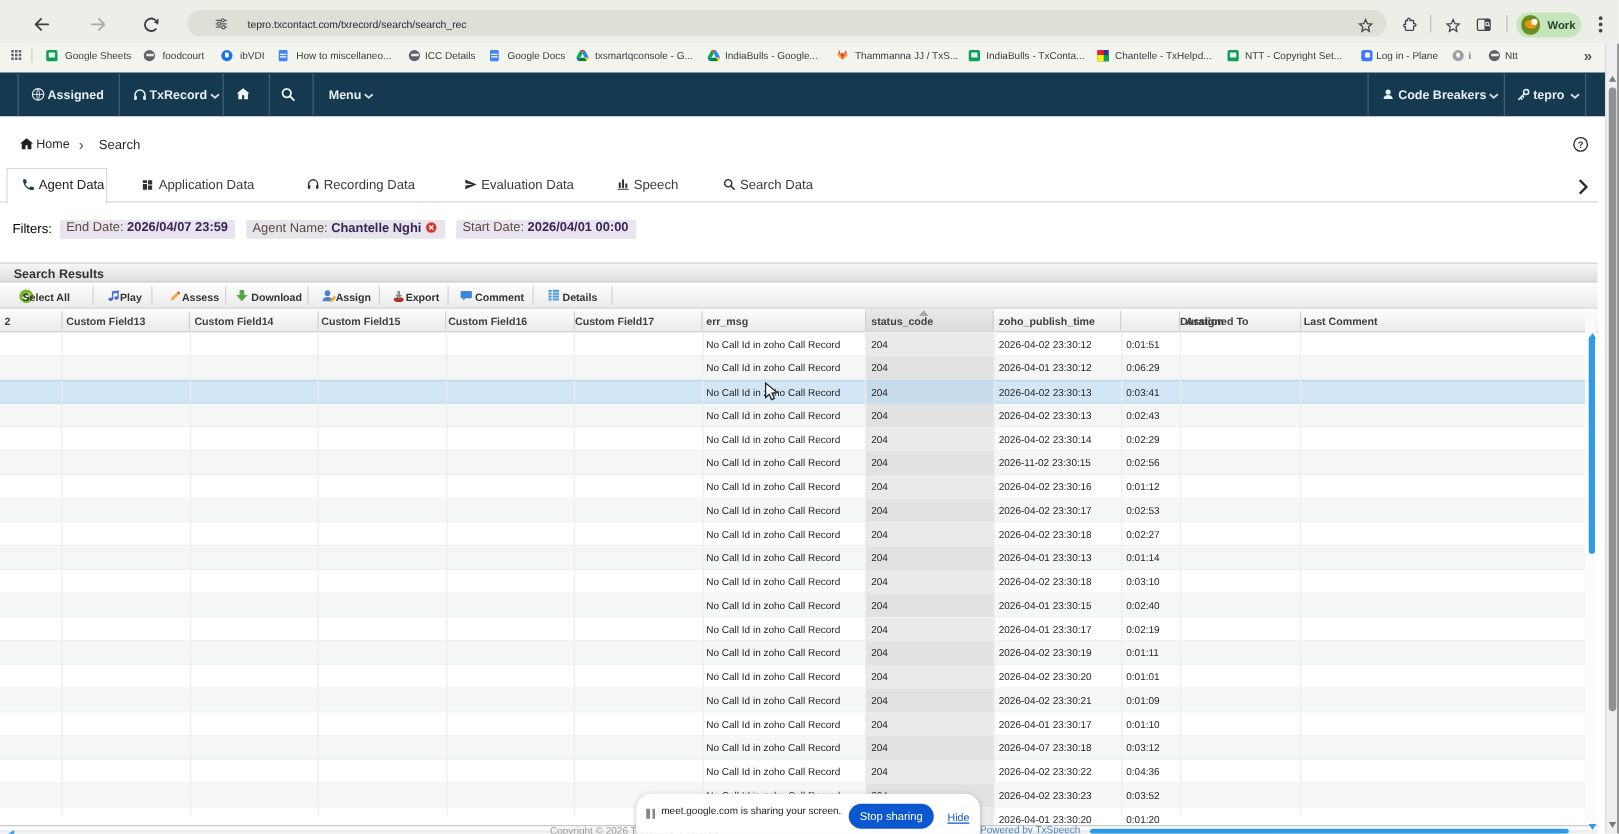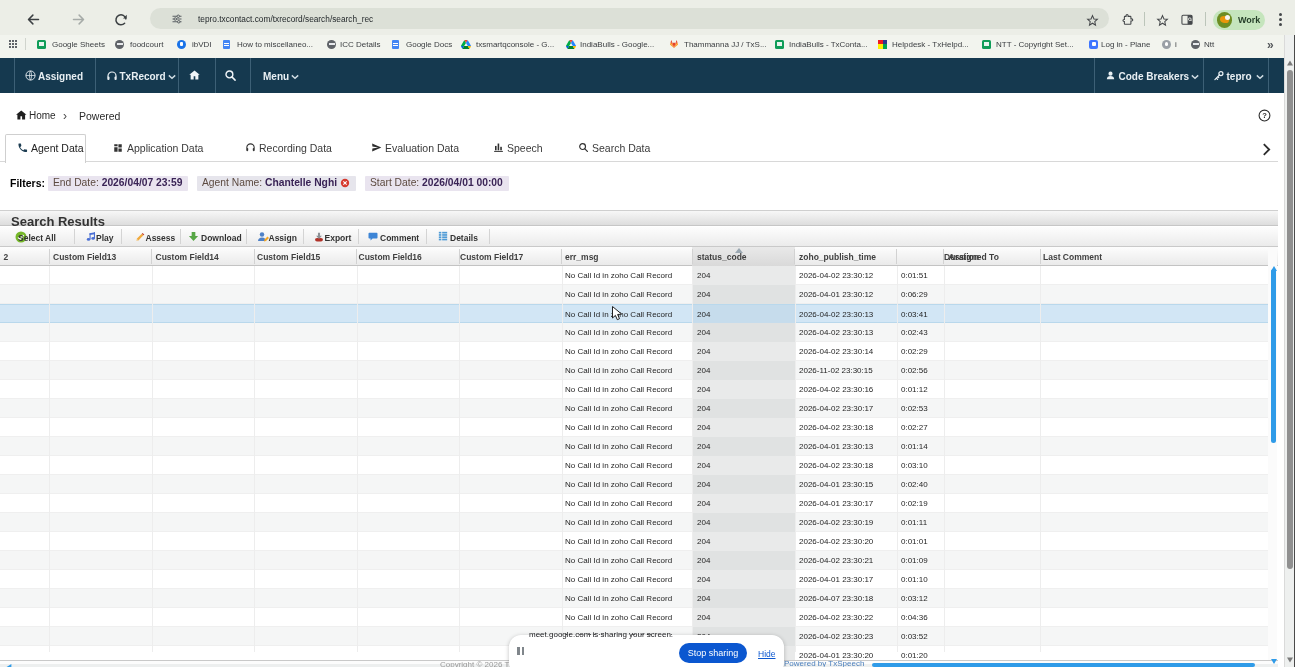--- a/index.html
+++ b/index.html
@@ -16,21 +16,21 @@
 .nsep{position:absolute;top:57.5px;width:1px;height:35.5px;background:#3d6076}
 .nitem{position:absolute;color:#e8eff3;font-size:10px;font-weight:700;top:70.5px;white-space:nowrap}
 
 #tabstrip{position:absolute;left:0;top:133px;width:1278px;height:29px;background:#fff;border-bottom:1px solid #d8d8d8}
 #activetab{position:absolute;left:5px;top:134px;width:81px;height:29px;background:#fff;border:1px solid #cfcfcf;border-bottom:none;border-radius:2px 2px 0 0}
 .tab{position:absolute;top:142px;font-size:10.5px;color:#3a3a3a;white-space:nowrap}
 
 .chip{position:absolute;top:175.5px;height:15px;font-size:10.3px;color:#5c4a40;padding:1.5px 6px 1.5px 5px;white-space:nowrap;border-radius:1px}
 .chip b{color:#3a2456;font-weight:700}
 
-#srbar{position:absolute;left:0;top:210px;width:1278px;height:15.5px;background:linear-gradient(#f7f7f7,#dddddd);border-top:1px solid #cfcfcf;border-bottom:1px solid #c6c6c6;font-size:13px;font-weight:700;color:#333}
+#srbar{position:absolute;left:0;top:210px;width:1278px;height:15.5px;background:linear-gradient(#f7f7f7,#dddddd);border-top:1px solid #cfcfcf;border-bottom:1px solid #c6c6c6;font-size:10px;font-weight:700;color:#333}
 
 #tbar{position:absolute;left:0;top:226.5px;width:1278px;height:20.5px;background:linear-gradient(#fdfdfd,#ebebeb);border-bottom:1px solid #c9c9c9}
 .tbtn{position:absolute;top:232.5px;font-size:8.5px;font-weight:700;color:#333;white-space:nowrap}
 .tsep{position:absolute;top:229px;width:1px;height:15px;background:#d4d4d4}
 
 #ghead{position:absolute;left:0;top:247px;width:1278px;height:19px;background:linear-gradient(#fdfdfd,#eaeaea);border-bottom:1px solid #c3c3c3}
 #gheadst{position:absolute;left:692px;top:247px;width:102.5px;height:19px;background:linear-gradient(#e9e9e9,#d9d9d9)}
 .h{position:absolute;top:252px;font-size:8.5px;font-weight:700;color:#3f3f3f;white-space:nowrap}
 .hsep{position:absolute;top:249px;width:1px;height:15px;background:#d2d2d2}
 .r{position:absolute;left:0;width:1268px;height:19px;background:#fff;border-bottom:1px solid #efefef}
@@ -166,21 +166,21 @@
   </svg>
 <div class="bmtxt" style="left:684px">Thammanna JJ / TxS...</div>
 <div style="position:absolute;left:775px;top:39.5px;width:9px;height:9px;background:#0f9d58;border-radius:1.5px"></div>
 <div style="position:absolute;left:777px;top:42.0px;width:5px;height:4px;background:#fff;opacity:.9"></div>
 <div class="bmtxt" style="left:789px">IndiaBulls - TxConta...</div>
 <div style="position:absolute;left:878px;top:39.5px;width:9px;height:9px;background:#2b3990">
     <div style="position:absolute;left:0;top:0;width:4.5px;height:4.5px;background:#ed1c24"></div>
     <div style="position:absolute;right:0;bottom:0;width:4.5px;height:4.5px;background:#00a651"></div>
     <div style="position:absolute;left:0;bottom:0;width:4.5px;height:4.5px;background:#fff200"></div>
   </div>
-<div class="bmtxt" style="left:892px">Helpdesk - TxHelpd...</div>
+<div class="bmtxt" style="left:892px">Chantelle - TxHelpd...</div>
 <div style="position:absolute;left:982px;top:39.5px;width:9px;height:9px;background:#0f9d58;border-radius:1.5px"></div>
 <div style="position:absolute;left:984px;top:42.0px;width:5px;height:4px;background:#fff;opacity:.9"></div>
 <div class="bmtxt" style="left:996px">NTT - Copyright Set...</div>
 <div style="position:absolute;left:1089px;top:39.5px;width:9px;height:9px;border-radius:2px;background:#3f76ff"></div>
 <div style="position:absolute;left:1091.5px;top:42.0px;width:4px;height:4px;background:#fff;border-radius:1px"></div>
 <div class="bmtxt" style="left:1101px">Log in - Plane</div>
 <div style="position:absolute;left:1162px;top:39.5px;width:9px;height:9px;border-radius:50%;background:#9aa0a6"></div>
 <div style="position:absolute;left:1164.7px;top:42.2px;width:3.6px;height:3.6px;border-radius:50%;background:#fff"></div>
 <div class="bmtxt" style="left:1175px">i</div>
 <div style="position:absolute;left:1191px;top:39.5px;width:9px;height:9px;border-radius:50%;background:#5f6368"></div>
@@ -235,21 +235,21 @@
   </svg>
 <div class="nitem" style="left:1226.5px">tepro</div>
 <svg class="abs" style="left:1256px;top:74px" width="8" height="6" viewBox="0 0 10 6">
     <path fill="none" stroke="#cfdbe2" stroke-width="1.8" d="m1 1 4 3.5L9 1"></path>
   </svg>
 <svg class="abs" style="left:14.5px;top:108.5px" width="12.5" height="12.5" viewBox="0 0 24 24">
     <path fill="#1e1e1e" d="M12 3 2 11h2.6v9h5.8v-6h3.2v6h5.8v-9H22z"></path>
   </svg>
 <div class="abs" style="left:29px;top:110px;font-size:10px;color:#2b2b2b">Home</div>
 <div class="abs" style="left:63px;top:109px;font-size:12px;color:#4a4a4a">›</div>
-<div class="abs" style="left:79px;top:110px;font-size:10.5px;color:#2b2b2b">Powered</div>
+<div class="abs" style="left:79px;top:110px;font-size:10.5px;color:#2b2b2b">Search</div>
 <svg class="abs" style="left:1258px;top:109px" width="13" height="13" viewBox="0 0 24 24">
     <circle cx="12" cy="12" r="10" fill="none" stroke="#2c2c2c" stroke-width="2"></circle>
     <text x="12" y="17" font-size="14" font-weight="bold" fill="#2c2c2c" text-anchor="middle" font-family="Liberation Sans">?</text>
   </svg>
 <div id="tabstrip"></div>
 <div id="activetab"></div>
 <svg class="abs" style="left:16.5px;top:141.5px" width="11.5" height="11.5" viewBox="0 0 24 24">
     <path fill="#1d3d52" d="M6.6 10.8c1.4 2.8 3.8 5.1 6.6 6.6l2.2-2.2c.3-.3.7-.4 1-.2 1.1.4 2.3.6 3.6.6.6 0 1 .4 1 1V20c0 .6-.4 1-1 1C10.6 21 3 13.4 3 4c0-.6.4-1 1-1h3.5c.6 0 1 .4 1 1 0 1.2.2 2.4.6 3.6.1.3 0 .7-.2 1z"></path>
   </svg>
 <div class="tab" style="left:31px;color:#222">Agent Data</div>
@@ -275,21 +275,21 @@
   </svg>
 <div class="tab" style="left:507px">Speech</div>
 <svg class="abs" style="left:578px;top:142px" width="11" height="11" viewBox="0 0 24 24">
     <circle cx="10" cy="10" r="6.3" fill="none" stroke="#333" stroke-width="2.6"></circle>
     <path stroke="#333" stroke-width="2.8" stroke-linecap="round" d="m15 15 5.5 5.5"></path>
   </svg>
 <div class="tab" style="left:592px">Search Data</div>
 <svg class="abs" style="left:1262px;top:143px" width="9" height="13" viewBox="0 0 10 14">
     <path fill="none" stroke="#2c2c2c" stroke-width="2" d="m2 1 6 6-6 6"></path>
   </svg>
-<div class="abs" style="left:10px;top:177px;font-size:10.5px;font-weight:700;color:#000">Filters:</div>
+<div class="abs" style="left:10px;top:177px;font-size:10.5px;font-weight:400;color:#000">Filters:</div>
 <div class="chip" style="left:48px;background:#e9e4ef">End Date: <b>2026/04/07 23:59</b></div>
 <div class="chip" style="left:197px;background:#e6e5ec">Agent Name: <b>Chantelle Nghi</b>&nbsp;<svg width="10" height="10" viewBox="0 0 24 24" style="vertical-align:-1.5px">
       <circle cx="12" cy="12" r="10" fill="#d63a2f"></circle>
       <path stroke="#fff" stroke-width="2.6" d="m8 8 8 8m0-8-8 8"></path>
     </svg></div>
 <div class="chip" style="left:365px;background:#e9e4ef">Start Date: <b>2026/04/01 00:00</b></div>
 <div id="srbar">
     <div style="position:absolute;left:11px;top:2.5px">Search Results</div>
   </div>
 <div id="tbar"></div>
@@ -558,17 +558,17 @@
 <svg class="abs" style="left:1286.5px;top:60px" width="6" height="6" viewBox="0 0 10 8">
     <path fill="#7a7a7a" d="M5 0 10 8H0z"></path>
   </svg>
 <div class="abs" style="left:1293.5px;top:35px;width:1.5px;height:632px;background:#4a4a4a;z-index:8"></div>
 <svg class="abs" style="left:1286.5px;top:657px" width="6" height="6" viewBox="0 0 10 8">
     <path fill="#7a7a7a" d="M5 8 0 0h10z"></path>
   </svg>
 <div id="share"></div>
 <div class="abs" style="left:517px;top:647px;width:2.5px;height:8px;background:#80868b;z-index:7"></div>
 <div class="abs" style="left:521.5px;top:647px;width:2.5px;height:8px;background:#80868b;z-index:7"></div>
-<div class="abs" style="left:529px;top:630px;font-size:8px;color:#202124;z-index:7">meet.google.com is sharing your screen.</div>
+<div class="abs" style="left:529px;top:644px;font-size:8px;color:#202124;z-index:7">meet.google.com is sharing your screen.</div>
 <div id="stopbtn">Stop sharing</div>
 <div class="abs" style="left:758px;top:648.5px;font-size:8.5px;color:#0b57d0;text-decoration:underline;z-index:7">Hide</div>
 <svg class="abs" style="left:611px;top:305px" width="13" height="17" viewBox="0 0 13 17">
     <path fill="#fff" stroke="#222" stroke-width="1" d="M1.5 1.5v11.5l2.9-2.6 1.9 4.3 2.2-1-1.9-4.2 4-0.4z"></path>
   </svg>
 </body></html>

